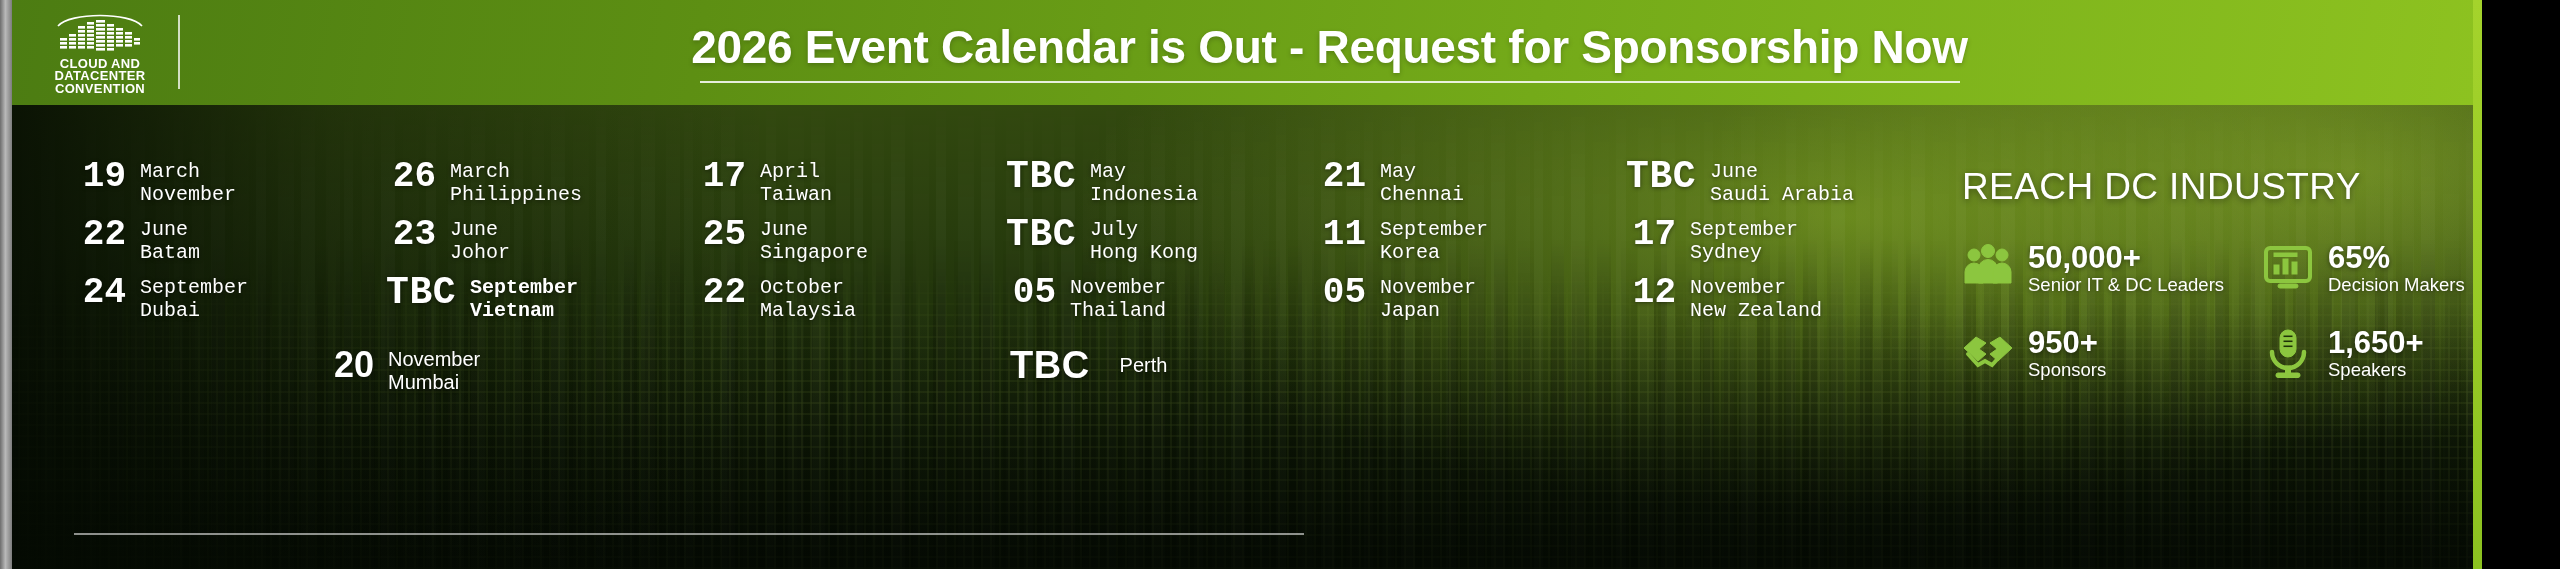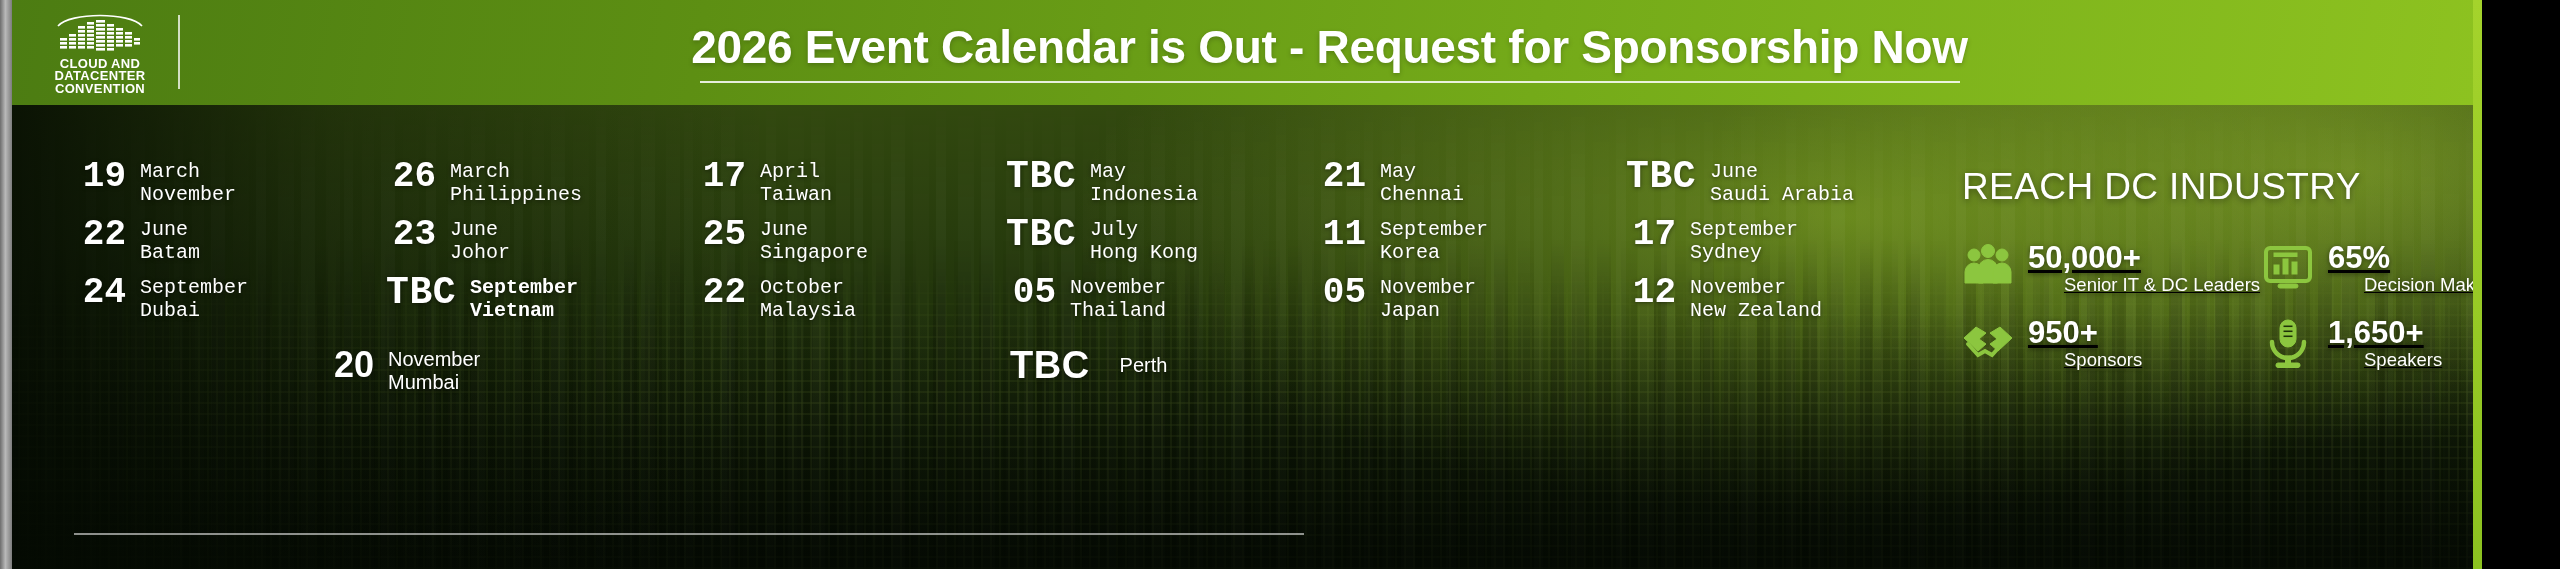--- a/index.html
+++ b/index.html
@@ -152,31 +152,30 @@
     background:rgba(255,255,255,.55);
   }
 
   
   .stats { flex:1; padding:62px 0 0 28px; position:relative; }
   .stats-title {
     color:#fff; font-weight:normal; font-size:37px; letter-spacing:.4px;
     line-height:40px; margin-bottom:34px;
     text-shadow:0 2px 6px rgba(0,0,0,.4);
   }
-  .stat-grid { display:grid; grid-template-columns:300px 280px; row-gap:20px;text-decoration:underline; }
+  .stat-grid { display:grid; grid-template-columns:300px 280px; row-gap:30px; }
   .stat { display:flex; align-items:center; }
   .stat-icon { width:52px; height:52px; flex:0 0 auto; margin-right:14px; }
   .stat-num {
     color:#fff; font-weight:bold; font-size:31px; line-height:33px;
     text-shadow:0 1px 5px rgba(0,0,0,.5);
   }
   .stat-label {
     color:#fff; font-size:18.5px; line-height:22px;
     text-shadow:0 1px 5px rgba(0,0,0,.5);
-    margin-left:36px;
   }
 </style>
 </head>
 <body>
 
 <div class="banner">
 
   <div class="photo"></div>
   <div class="skyline"></div>
   <div class="skyline b"></div>

